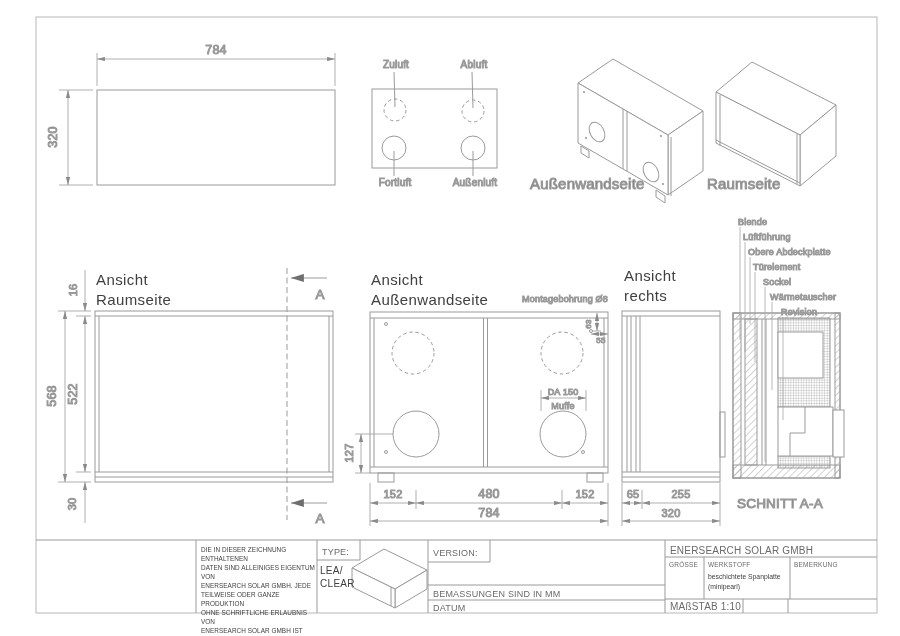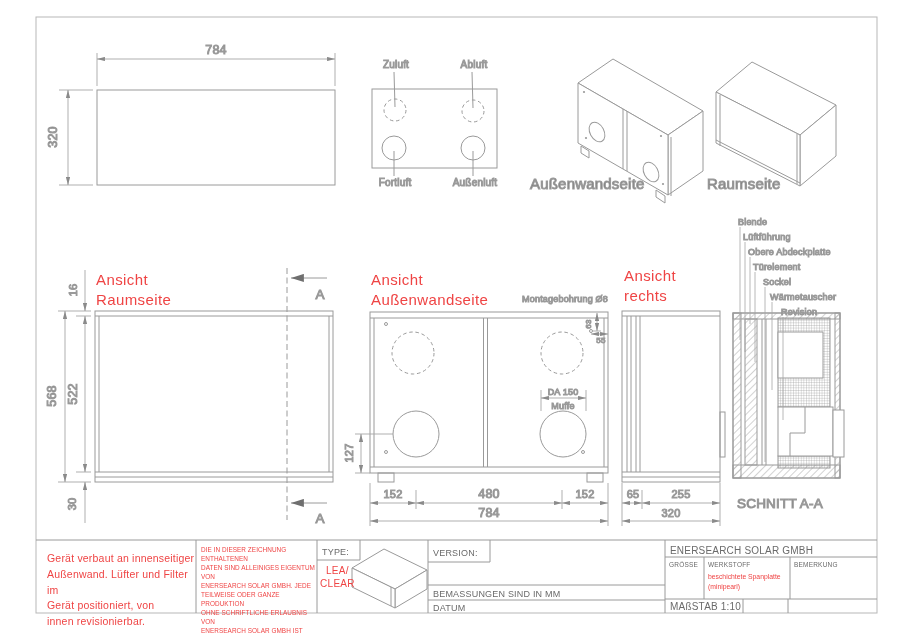--- a/index.html
+++ b/index.html
@@ -2,21 +2,21 @@
 <html><head>
 <meta charset="utf-8">
 <style>
   html,body{margin:0;padding:0;background:#fff;}
   #page{position:relative;width:900px;height:636px;background:#fff;overflow:hidden;
         font-family:"Liberation Sans",sans-serif;}
   svg{position:absolute;left:0;top:0;}
   svg text{font-family:"Liberation Sans",sans-serif;fill:#6a6a6a;letter-spacing:.2px;}
   .s8{font-size:8px}.s9{font-size:9px}.s10{font-size:10px}.s11{font-size:11px}
   .s12{font-size:12.5px}.s13{font-size:13.5px}.s15{font-size:15px}
-  .lbl{position:absolute;color:#ef4444;white-space:pre-line;}
+  .lbl{position:absolute;color:#404040;white-space:pre-line;}
   .title{font-size:15px;line-height:1.32;letter-spacing:.4px;}
   .note{font-size:10.5px;line-height:1.5;letter-spacing:.2px;}
   .legal{font-size:6.4px;line-height:1.4;letter-spacing:.05px;}
   .leaclear{font-size:10px;line-height:1.25;letter-spacing:.3px;}
   .version{font-size:9.5px;line-height:1.3;letter-spacing:.2px;}
   .material{font-size:6.8px;line-height:1.4;}
 </style>
 </head>
 <body>
 
@@ -277,29 +277,25 @@
     <text class="s10" x="670" y="610">MAßSTAB 1:10</text>
   </g>
 </svg>
 
 <div class="lbl title" style="left:96px;top:270px;">Ansicht
 Raumseite</div>
 <div class="lbl title" style="left:371px;top:270px;">Ansicht
 Außenwandseite</div>
 <div class="lbl title" style="left:624px;top:266px;">Ansicht
 rechts</div>
-<div class="lbl note" style="left:47px;top:551px;width:150px;">Gerät verbaut an innenseitiger
-Außenwand. Lüfter und Filter im
-Gerät positioniert, von
-innen revisionierbar.</div>
 <div class="lbl legal" style="left:201px;top:546px;width:114px;">DIE IN DIESER ZEICHNUNG ENTHALTENEN
 DATEN SIND ALLEINIGES EIGENTUM VON
 ENERSEARCH SOLAR GMBH. JEDE
 TEILWEISE ODER GANZE PRODUKTION
 OHNE SCHRIFTLICHE ERLAUBNIS VON
 ENERSEARCH SOLAR GMBH IST
 VERBOTEN.</div>
-<div class="lbl leaclear" style="left:320px;top:565px;text-align:center;">LEA/
+<div class="lbl leaclear" style="left:320px;top:565px;">LEA/
 CLEAR</div>
 <div class="lbl material" style="left:708px;top:572px;width:80px;">beschichtete Spanplatte
 (minipearl)</div>
 
 </div>
 
 </body></html>

